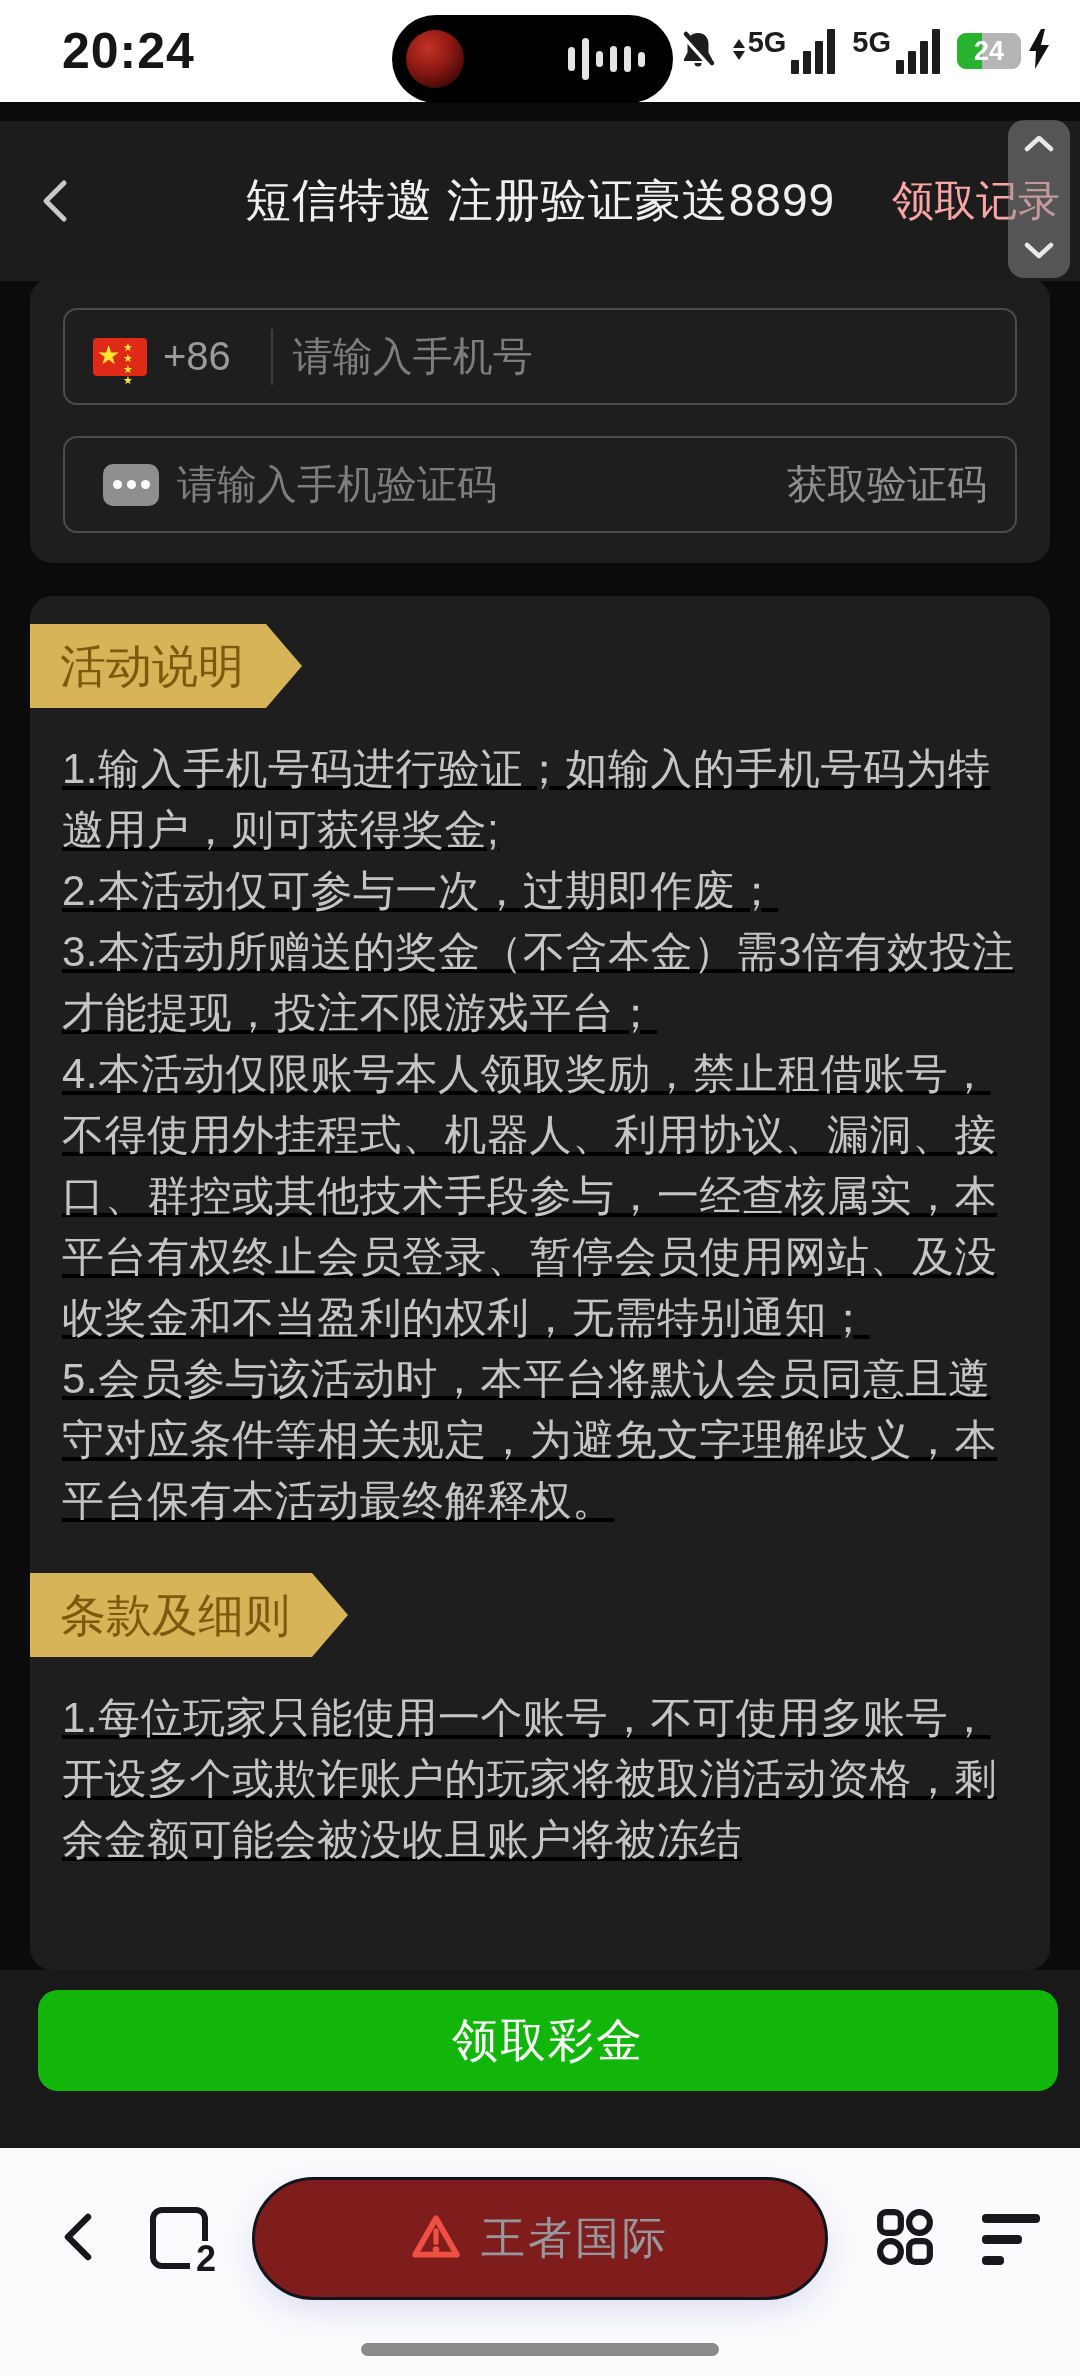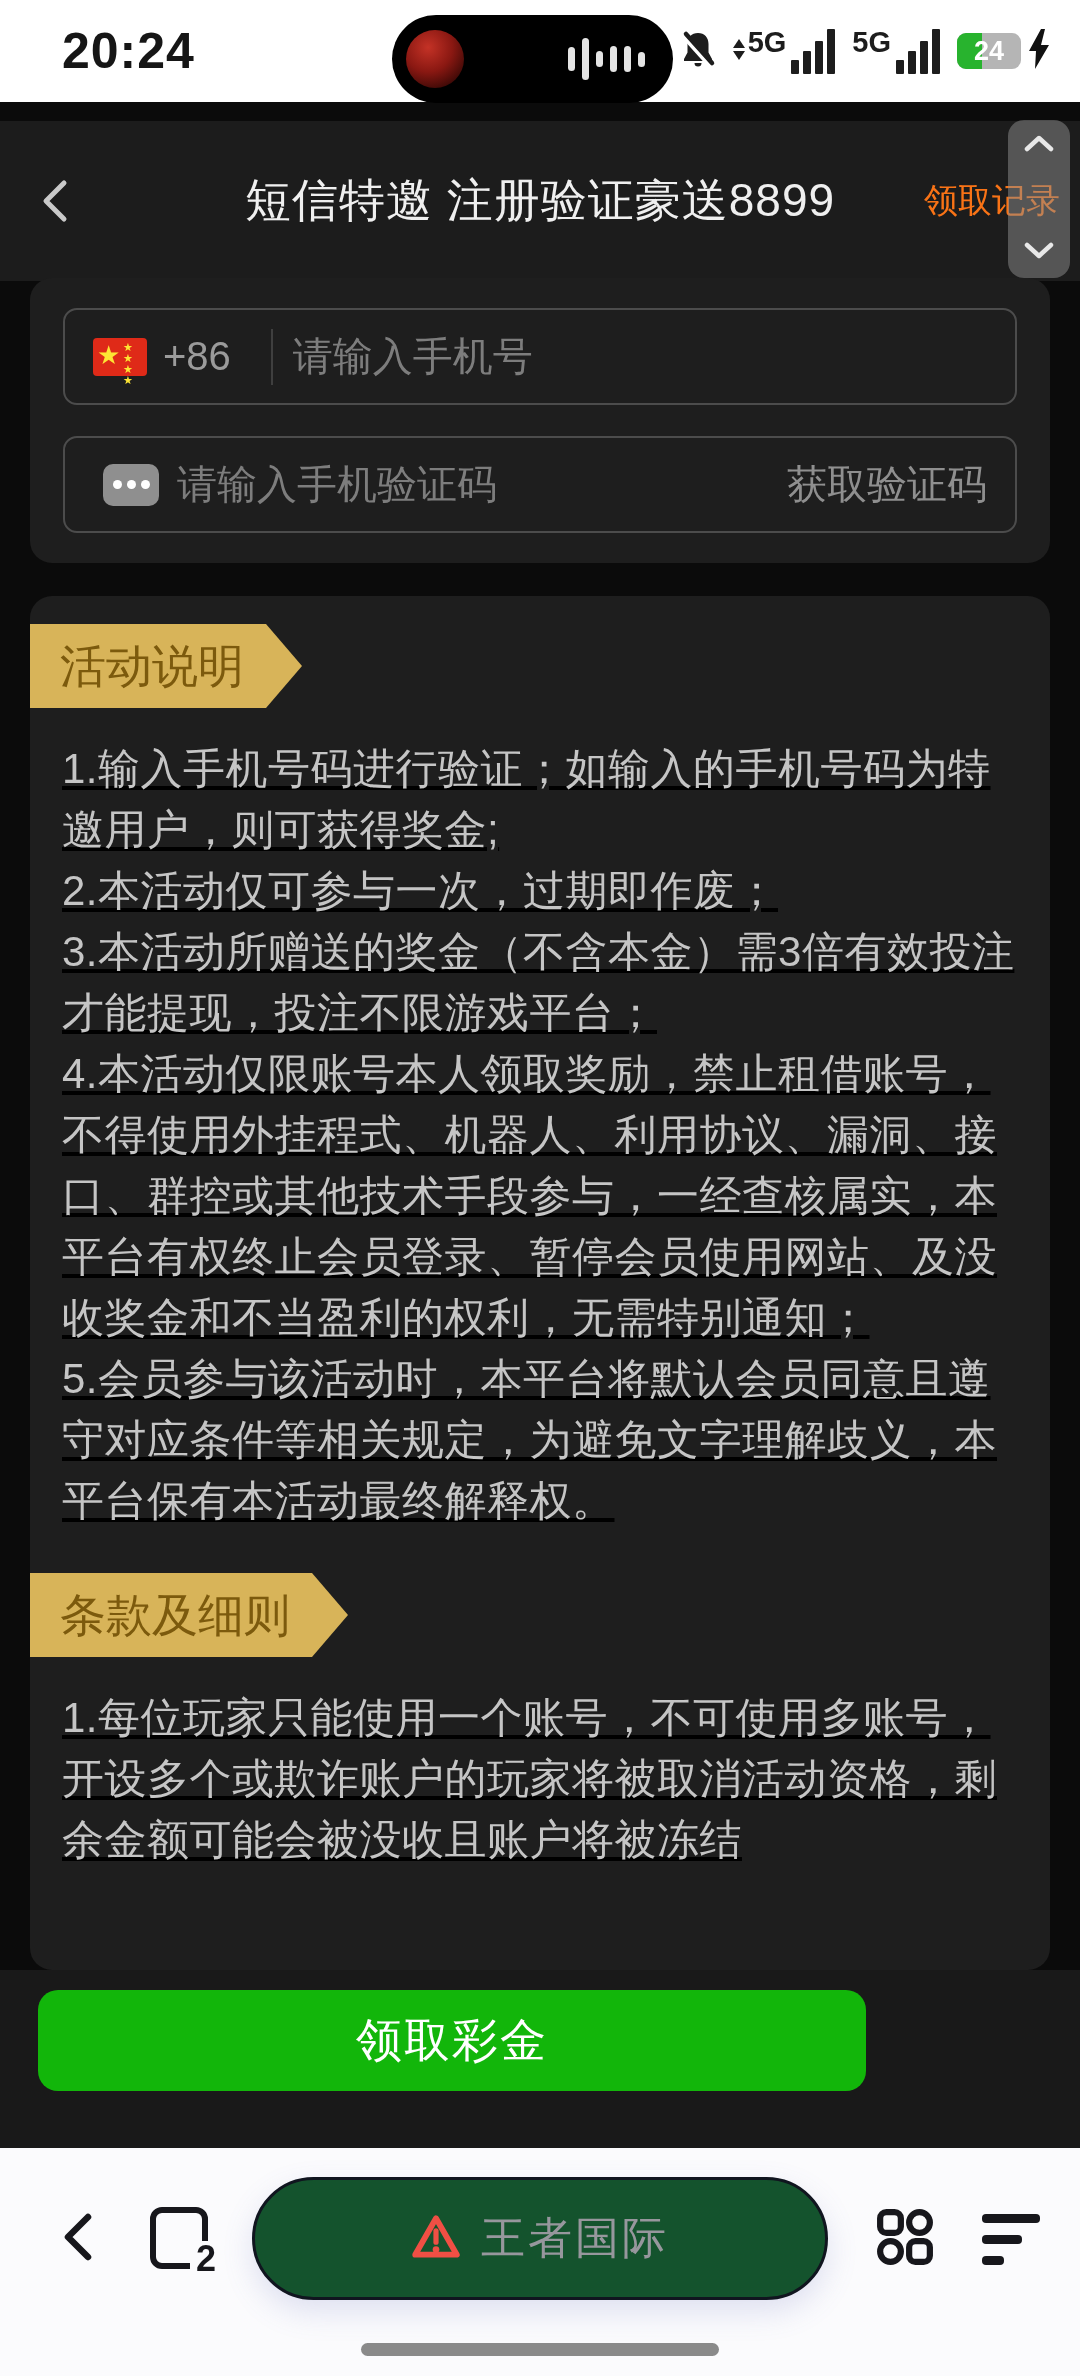--- a/index.html
+++ b/index.html
@@ -30,21 +30,21 @@
   .battery-fill{position:absolute;left:0;top:0;bottom:0;width:25px;background:#28b32e;}
   .battery-text{position:absolute;inset:0;display:flex;align-items:center;justify-content:center;
     color:#fff;font-size:27px;font-weight:700;}
   .battery-nub{width:5px;height:16px;background:#b5b5b5;border-radius:0 3px 3px 0;margin-left:-13px;}
   
   .app-header{position:absolute;left:0;top:121px;width:1080px;height:160px;background:#1c1c1c;}
   .hdr-back{position:absolute;left:34px;top:50%;transform:translateY(-50%);width:44px;height:52px;}
   .hdr-title{position:absolute;left:0;right:0;top:50%;transform:translateY(-50%);
     text-align:center;font-size:46px;color:#efefef;font-weight:500;letter-spacing:1px;}
   .hdr-action{position:absolute;right:20px;top:50%;transform:translateY(-50%);
-    font-size:34px;color:#f97316;}
+    font-size:42px;color:#fca5a5;}
   .scroll-overlay{position:absolute;right:10px;top:120px;width:62px;height:158px;z-index:6;
     background:rgba(142,142,142,0.5);border-radius:16px;display:flex;flex-direction:column;
     justify-content:space-between;align-items:center;padding:14px 0;box-sizing:border-box;}
   
   .form-panel{position:absolute;left:30px;top:278px;width:1020px;height:285px;box-sizing:border-box;
     background:#1e1e1e;border-radius:22px;padding:30px 33px;}
   .field{height:97px;border:2px solid #4c4c4c;border-radius:14px;display:flex;align-items:center;
     padding:0 28px;box-sizing:border-box;background:transparent;}
   .field + .field{margin-top:31px;padding-left:38px;}
   .flag{position:relative;width:54px;height:38px;background:#df2a18;border-radius:4px;margin-right:16px;flex:none;}
@@ -63,30 +63,30 @@
     background:#1e1e1e;border-radius:22px;padding:28px 32px 0 32px;overflow:hidden;text-decoration:underline;}
   .ribbon{position:relative;display:inline-block;margin-left:-46px;height:84px;line-height:84px;
     padding:0 22px 0 44px;background:#d8b459;color:#7c5a0d;font-size:46px;border-radius:12px 0 0 12px;}
   .ribbon::after{content:"";position:absolute;left:100%;top:0;width:0;height:0;
     border-top:42px solid transparent;border-bottom:42px solid transparent;border-left:36px solid #d8b459;}
   .ribbon.second{margin-top:42px;}
   .rules{margin:30px 0 0 0;font-size:42px;line-height:61px;color:#c5c5c5;letter-spacing:0.5px;}
   .rules p{margin:0;}
   
   .footer-bar{position:absolute;left:0;top:1970px;width:1080px;height:178px;background:#191919;}
-  .cta{position:absolute;left:38px;top:20px;width:828px;height:101px;background:#12b60a;border:none;
+  .cta{position:absolute;left:38px;top:20px;width:1020px;height:101px;background:#12b60a;border:none;
     border-radius:20px;color:#ffffff;font-size:46px;font-weight:500;font-family:inherit;letter-spacing:2px;}
   
   .browser-nav{position:absolute;left:0;top:2148px;width:1080px;height:228px;background:#fbfbfd;}
   .nav-back{position:absolute;left:56px;top:63px;width:44px;height:52px;}
   .tab-btn{position:absolute;left:150px;top:59px;width:46px;height:50px;border:6px solid #17171c;border-radius:12px;}
   .tab-count{position:absolute;right:-14px;bottom:-14px;background:#fbfbfd;padding:0 0 0 6px;
     font-size:36px;font-weight:700;color:#17171c;line-height:1;}
   .url-pill{position:absolute;left:252px;top:29px;width:576px;height:123px;box-sizing:border-box;
-    background:#14532d;border:3px solid #10151f;border-radius:62px;
+    background:#7f1d1d;border:3px solid #10151f;border-radius:62px;
     box-shadow:0 12px 30px rgba(95,105,185,0.18);
     display:flex;align-items:center;justify-content:center;gap:20px;}
   .url-text{font-size:44px;color:#97979d;letter-spacing:3px;}
   .grid-btn{position:absolute;left:876px;top:60px;}
   .menu-btn{position:absolute;left:982px;top:66px;display:flex;flex-direction:column;gap:12px;}
   .menu-btn i{display:block;height:9px;border-radius:4px;background:#17171c;}
   .home-indicator{position:absolute;left:361px;top:195px;width:358px;height:13px;border-radius:7px;background:#8a8a8a;}
 </style>
 </head>
 <body>

